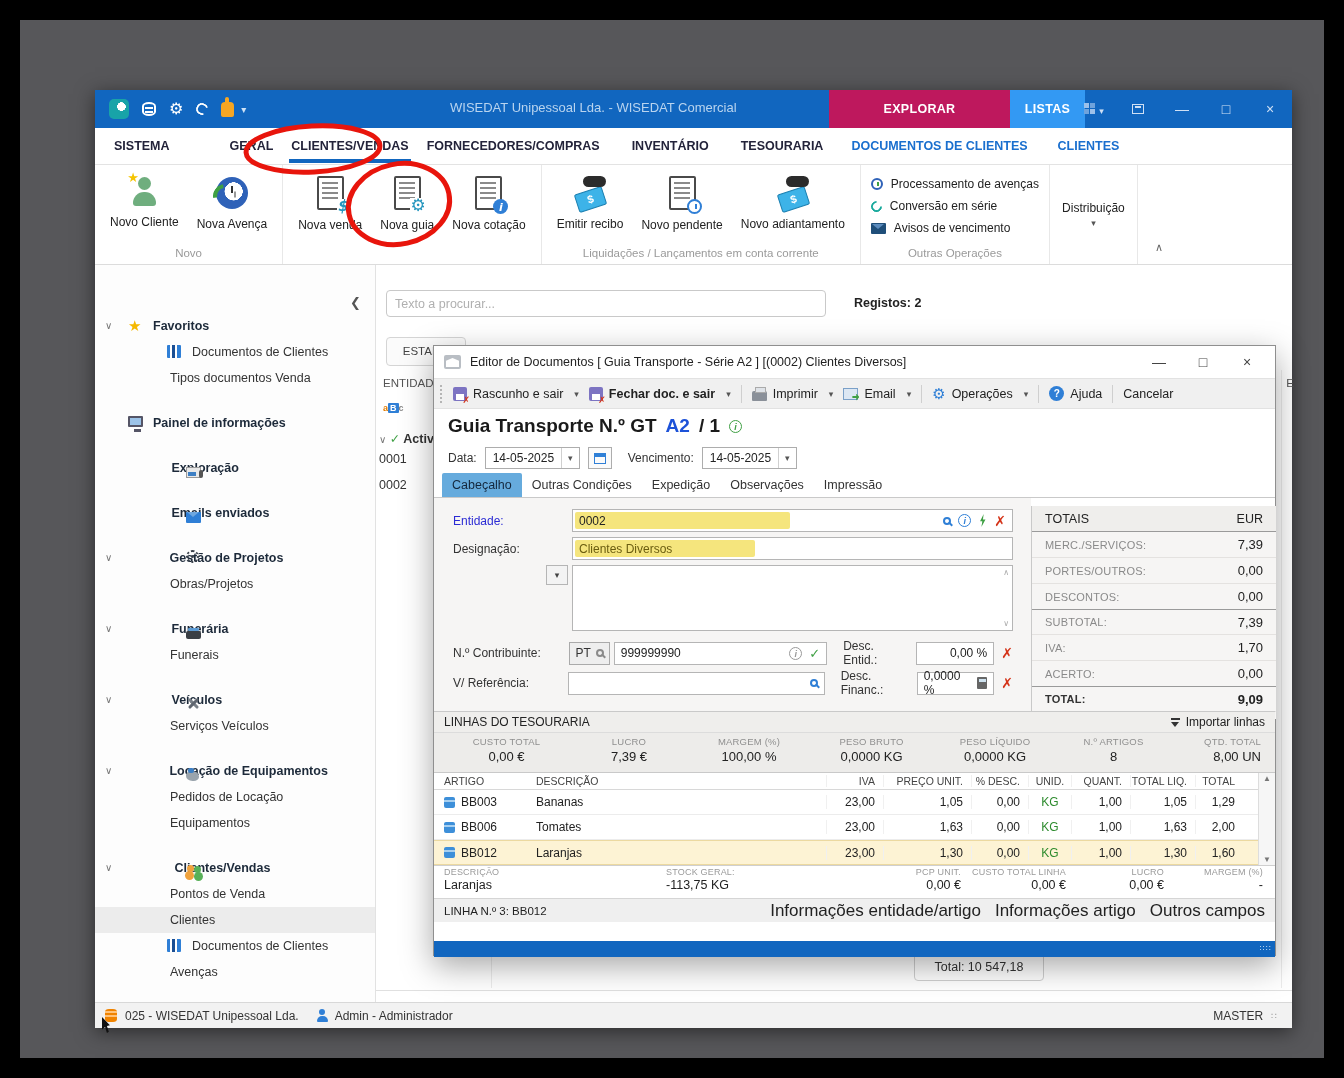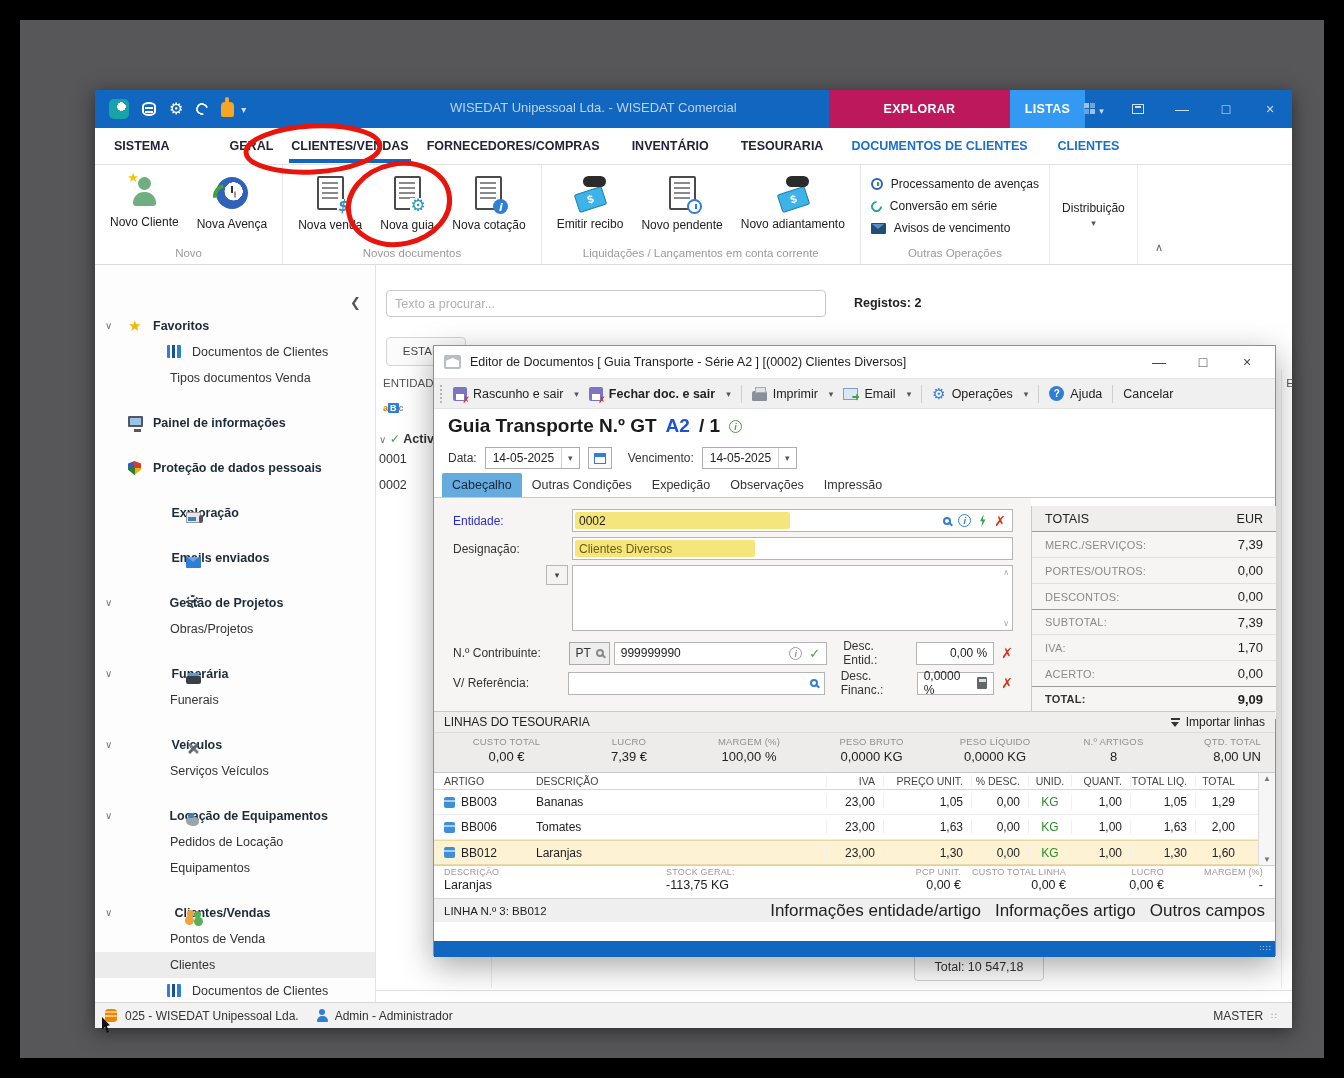--- a/index.html
+++ b/index.html
@@ -334,21 +334,20 @@
               </span>
           <span class="rlbl">Nova guia</span>
         </div>
         <div class="rbtn">
           <span class="ric ic-doc">
                 <i class="bdg bdg-info"></i>
               </span>
           <span class="rlbl">Nova cotação</span>
         </div>
       </div>
-      <div class="rgl">Novos documentos</div>
     </div>
     <div class="rgroup">
       <div class="rbtns">
         <div class="rbtn">
           <span class="ric ic-money"></span>
           <span class="rlbl">Emitir recibo</span>
         </div>
         <div class="rbtn">
           <span class="ric ic-doc">
                 <i class="bdg bdg-timer"></i>
@@ -401,24 +400,20 @@
       </div>
       <div class="sb-item ct">
         <span>Tipos documentos Venda</span>
       </div>
 
       <div class="sb-item g">
         <span class="sic ic-monitor"></span>
         <span>Painel de informações</span>
       </div>
 
-      <div class="sb-item g">
-        <span class="sic ic-shield"></span>
-        <span>Proteção de dados pessoais</span>
-      </div>
 
       <div class="sb-item g">
         <span class="sic ic-explore"></span>
         <span>Exploração</span>
       </div>
 
       <div class="sb-item g">
         <span class="sic ic-mail"></span>
         <span>Emails enviados</span>
       </div>

